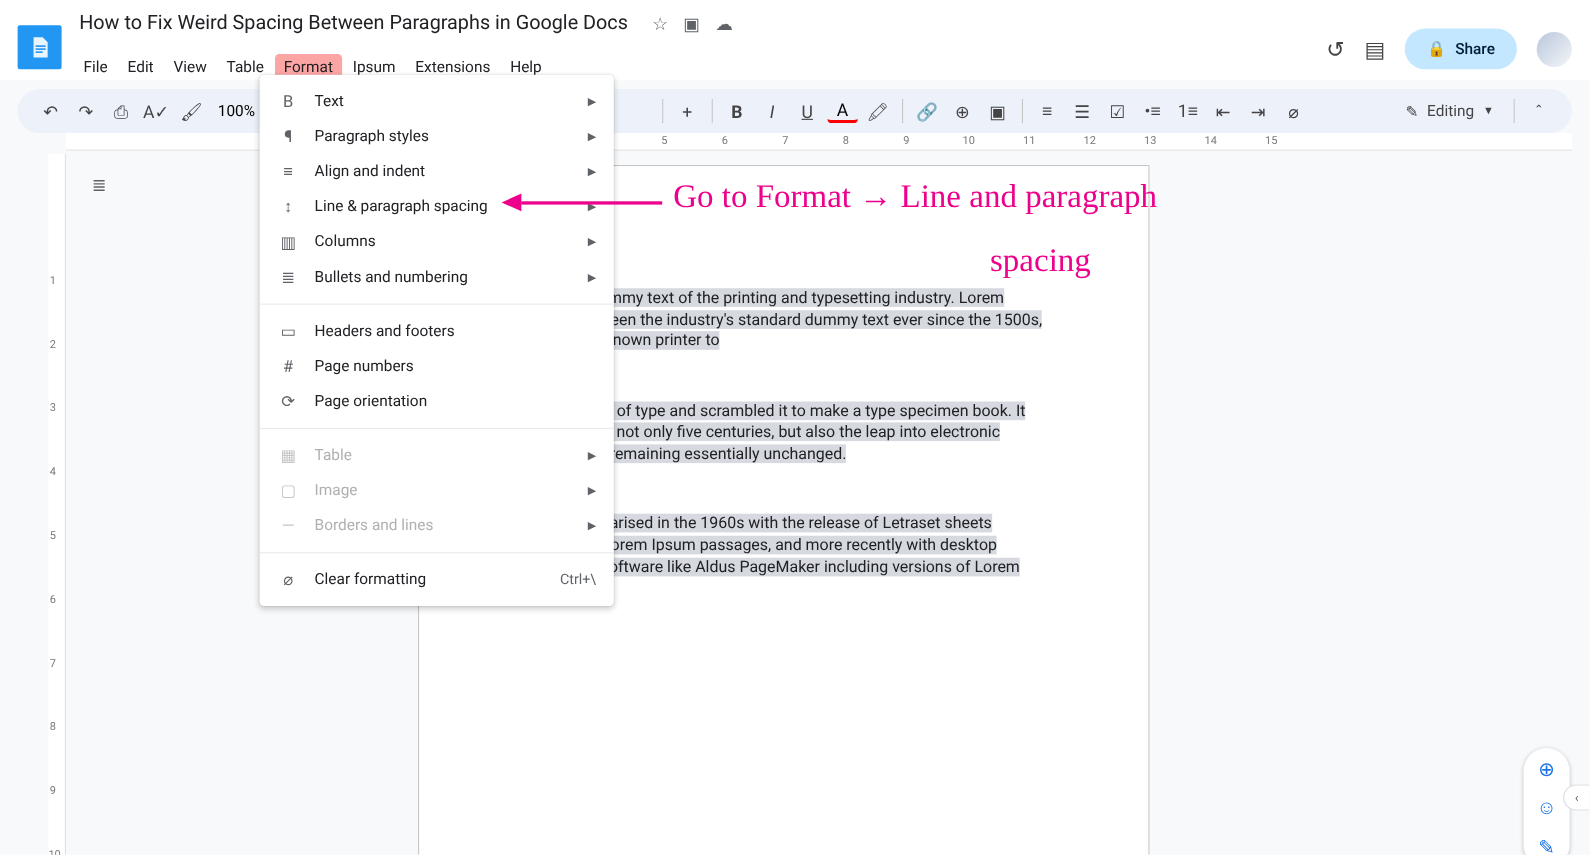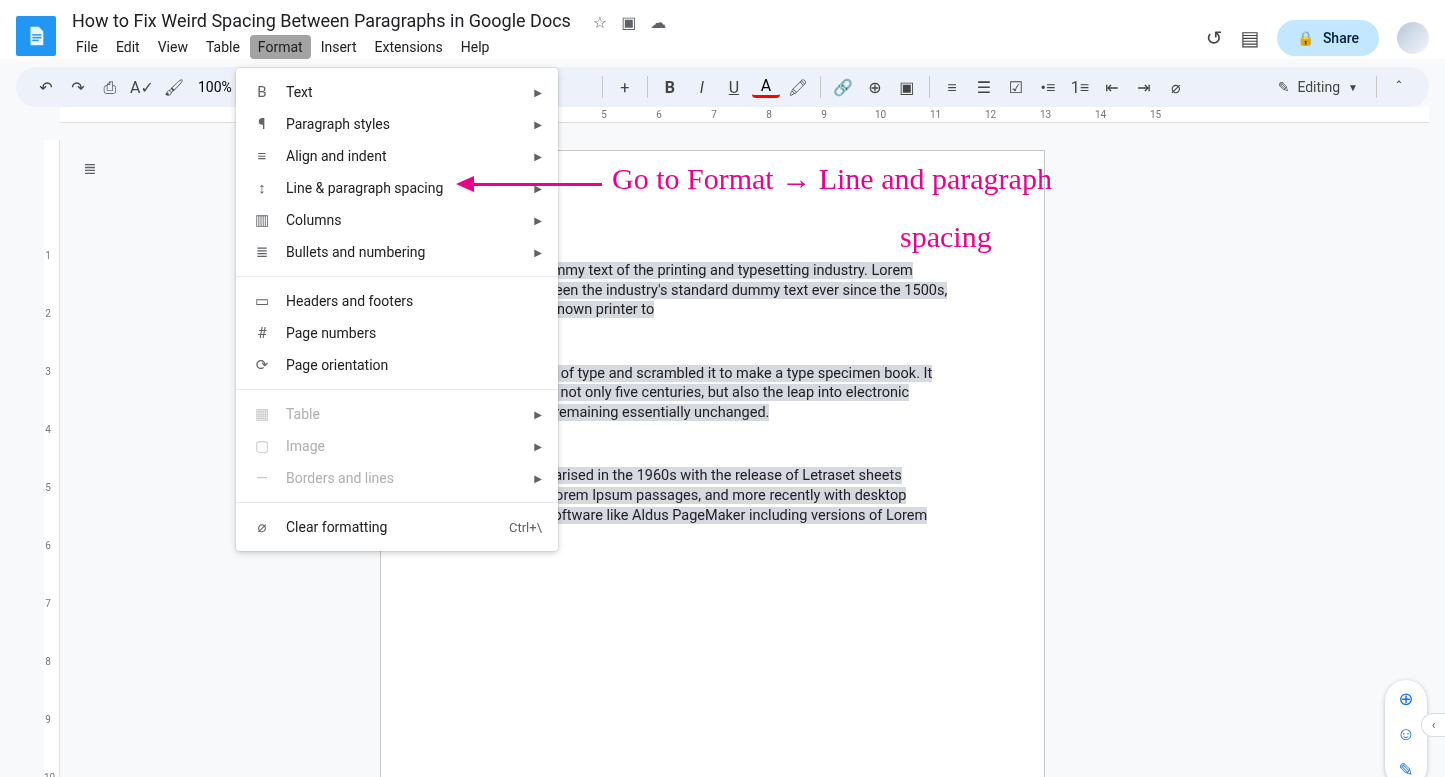--- a/index.html
+++ b/index.html
@@ -6,23 +6,23 @@
 body { background: #f8f9fa; overflow: hidden; width: 1445px; height: 777px; position: relative; }
 
 
 .header { display: flex; align-items: center; padding: 8px 16px 0 16px; background: #fff; }
 .logo { width: 40px; height: 40px; background: #2196f3; border-radius: 2px; display: flex; align-items: center; justify-content: center; margin-right: 12px; margin-top: 4px; }
 .logo svg { width: 22px; height: 28px; fill: #fff; }
 .title-area { flex: 1; }
 .doc-title { font-size: 18px; color: #202124; padding: 2px 4px; display: inline-block; }
 .title-icons { display: inline-flex; gap: 14px; margin-left: 14px; vertical-align: middle; }
 .title-icons span { color: #5f6368; cursor: pointer; }
-.menubar { display: flex; gap: 2px; margin-top: 2px; }
+.menubar { display: flex; gap: 2px; margin-top: 16px; }
 .menubar-item { padding: 4px 8px; font-size: 14px; color: #202124; cursor: pointer; border-radius: 4px; }
-.menubar-item.active { background: #a3a3a3; }
+.menubar-item.active { background: #fca5a5; }
 .header-right { display: flex; align-items: center; gap: 18px; padding-top: 8px; }
 .share-btn { background: #c2e7ff; border-radius: 999px; padding: 10px 20px; display: flex; align-items: center; gap: 8px; font-size: 14px; font-weight: 500; color: #001d35; cursor: pointer; }
 .avatar { width: 32px; height: 32px; border-radius: 50%; background: linear-gradient(135deg,#b8c6db,#f5f7fa); }
 
 
 .toolbar { display: flex; align-items: center; height: 40px; padding: 0 16px; background: #edf2fa; border-radius: 24px; margin: 8px 16px 0 16px; gap: 4px; }
 .toolbar .tbtn { width: 28px; height: 28px; display: flex; align-items: center; justify-content: center; color: #444; cursor: pointer; border-radius: 4px; font-size: 16px; }
 .toolbar .sep { width: 1px; height: 22px; background: #c7c7c7; margin: 0 4px; }
 .zoom { font-size: 14px; padding: 0 6px; }
 .editing-pill { margin-left: auto; display: flex; align-items: center; gap: 8px; padding: 4px 10px; font-size: 14px; color: #444; cursor: pointer; }
@@ -81,21 +81,21 @@
       <span>☆</span>
       <span>▣</span>
       <span>☁</span>
     </span>
     <div class="menubar" id="menubar">
         <div class="menubar-item">File</div>
         <div class="menubar-item">Edit</div>
         <div class="menubar-item">View</div>
         <div class="menubar-item">Table</div>
         <div class="menubar-item active">Format</div>
-        <div class="menubar-item">Insert</div>
+        <div class="menubar-item">Ipsum</div>
         <div class="menubar-item">Extensions</div>
         <div class="menubar-item">Help</div>
       </div>
   </div>
   <div class="header-right">
     <span style="font-size:20px;color:#444">↺</span>
     <span style="font-size:20px;color:#444">▤</span>
     <div class="share-btn">
       <span>🔒</span>
       <span>Share</span>

